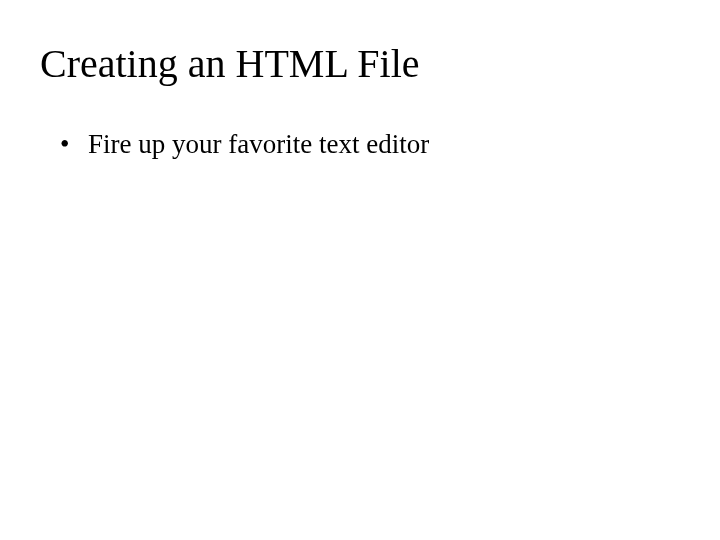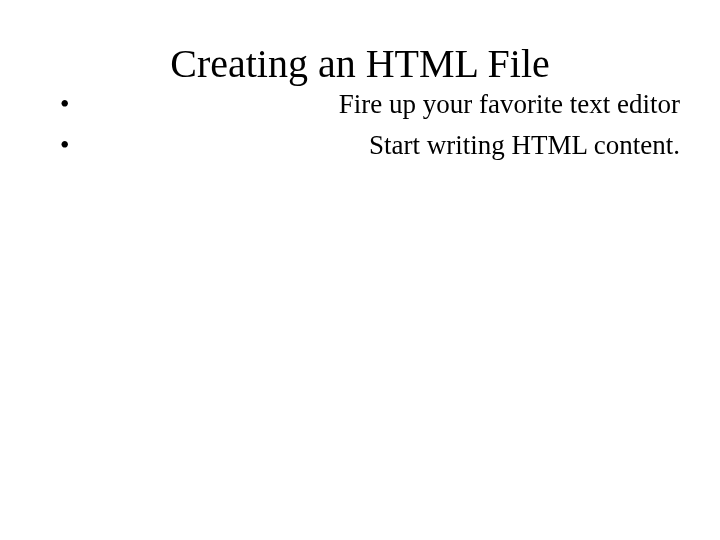--- a/index.html
+++ b/index.html
@@ -1,32 +1,32 @@
 <!DOCTYPE html>
 <html><head>
   <meta charset="utf-8">
   <style>
     * {
       margin: 0;
       padding: 0;
       box-sizing: border-box;
-      text-align: right;
     }
     body {
       width: 720px;
       height: 540px;
       background: #ffffff;
       font-family: Georgia, 'Times New Roman', serif;
       color: #000000;
       padding: 30px 40px;
     }
     .slide-title {
       font-size: 40px;
       font-weight: normal;
-      text-align: center;
+      text-align: left;
+      margin-bottom: 40px;
       margin-top: 10px;
     }
     .bullet-list {
       list-style: none;
       padding-left: 20px;
     }
     .bullet-item {
       font-size: 27px;
       line-height: 1.3;
       margin-bottom: 6px;
@@ -40,14 +40,13 @@
       font-size: 27px;
     }
   </style>
 </head>
 <body>
 
 <h1 class="slide-title">Creating an HTML File</h1>
 
 <ul class="bullet-list">
   <li class="bullet-item">Fire up your favorite text editor</li>
-  <li class="bullet-item">Start writing HTML content.</li>
 </ul>
 
 </body></html>

